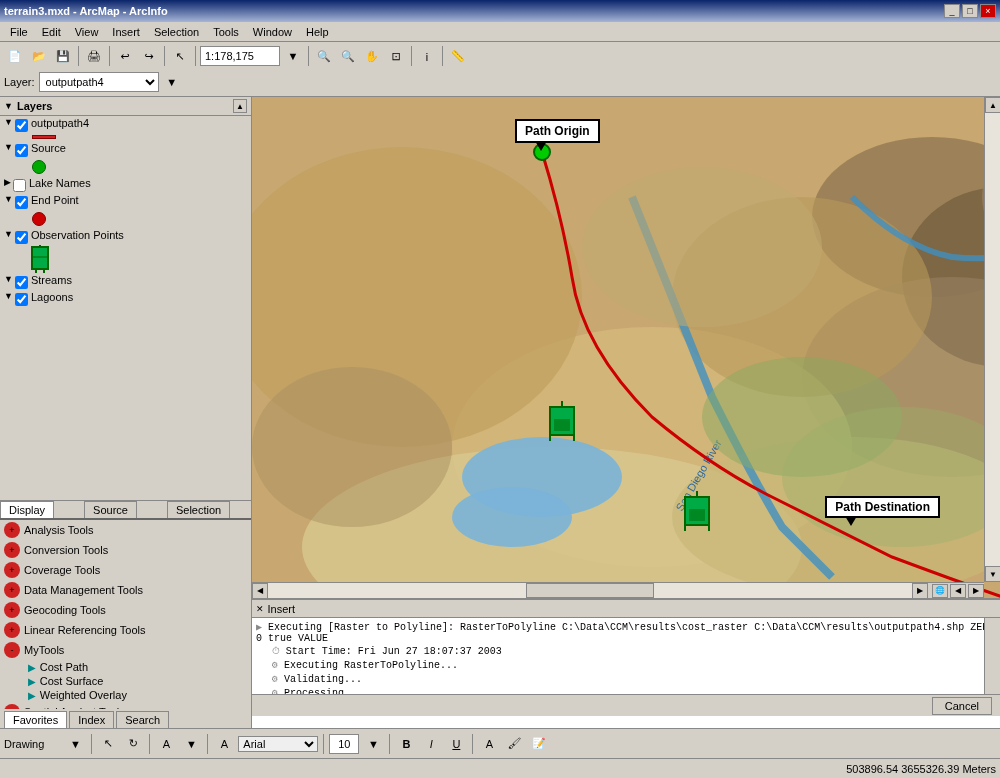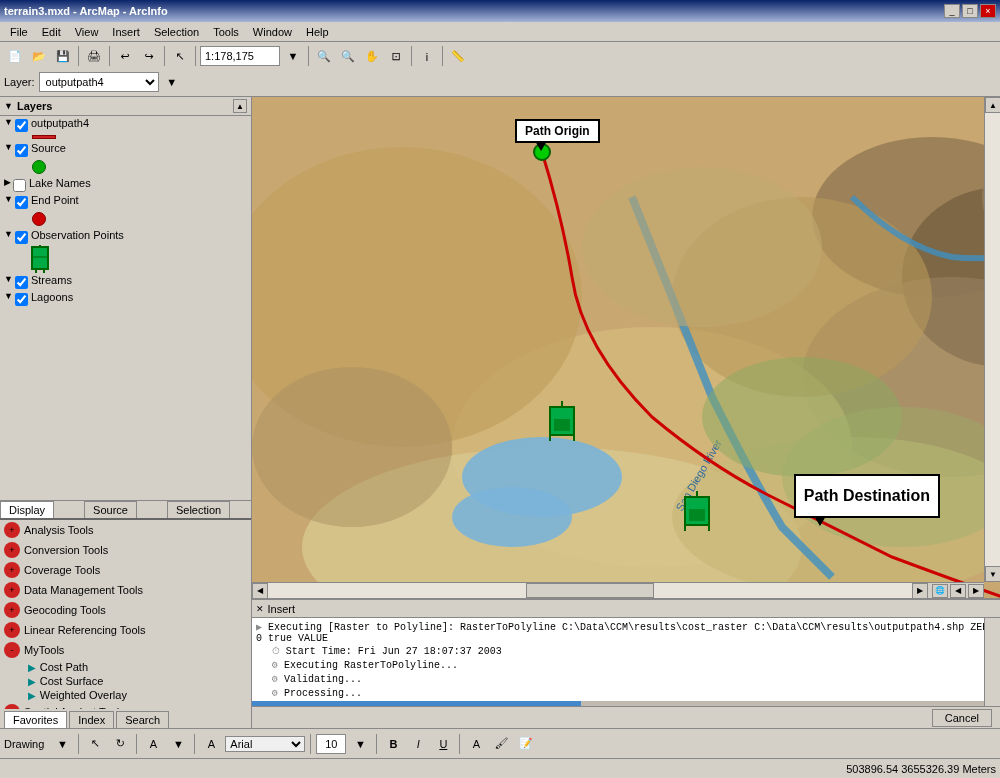--- a/index.html
+++ b/index.html
@@ -164,21 +164,21 @@
       overflow-y: auto;
       padding: 2px 4px;
       font-family: 'Courier New', monospace;
       font-size: 10px;
       background: white;
     }
     .console-line { padding: 1px 0; }
     .console-indent { padding-left: 16px; }
     .console-cancel-bar {
       position: absolute;
-      bottom: 0;
+      bottom: 12px;
       left: 0;
       right: 0;
       height: 22px;
       background: #d4d0c8;
       border-top: 1px solid #888;
       display: flex;
       align-items: center;
       justify-content: flex-end;
       padding-right: 8px;
     }
@@ -597,21 +597,21 @@
           <circle cx="290" cy="55" r="8" fill="#00cc00" stroke="#006600" stroke-width="2"></circle>
 
           <circle cx="870" cy="540" r="8" fill="#cc0000" stroke="#880000" stroke-width="2"></circle>
         </svg>
 
         <div style="position:absolute; top:22px; left:263px; background:white; border:2px solid black; padding:3px 8px; font-size:12px; font-weight:bold; white-space:nowrap; z-index:10;">
           <span>Path Origin</span>
           <div style="position:absolute;bottom:-10px;left:18px;border-left:6px solid transparent;border-right:6px solid transparent;border-top:10px solid black;"></div>
         </div>
 
-        <div style="position:absolute; bottom:80px; right:60px; background:white; border:2px solid black; padding:11px 8px; font-size:16px; font-weight:bold; white-space:nowrap; z-index:10;">
+        <div style="position:absolute; bottom:80px; right:60px; background:white; border:2px solid black; padding:2px 8px; font-size:12px; font-weight:bold; white-space:nowrap; z-index:10;">
           <span>Path Destination</span>
           <div style="position:absolute;bottom:-10px;left:18px;border-left:6px solid transparent;border-right:6px solid transparent;border-top:10px solid black;"></div>
         </div>
 
         <div style="position:absolute;right:0;top:0;width:16px;height:calc(100% - 16px);background:#d4d0c8;border-left:1px solid #888;display:flex;flex-direction:column;">
           <div style="width:16px;height:16px;background:#d4d0c8;border:1px solid #888;display:flex;align-items:center;justify-content:center;font-size:8px;cursor:pointer;">▲</div>
           <div style="flex:1;background:#e8e4dc;"></div>
           <div style="width:16px;height:16px;background:#d4d0c8;border:1px solid #888;display:flex;align-items:center;justify-content:center;font-size:8px;cursor:pointer;">▼</div>
         </div>
 
@@ -664,21 +664,21 @@
         <div style="position:absolute;right:0;top:18px;width:16px;bottom:22px;background:#d4d0c8;border-left:1px solid #888;"></div>
 
         <div class="console-cancel-bar">
           <button class="cancel-btn">Cancel</button>
         </div>
       </div>
     </div>
   </div>
 
   <div class="drawing-toolbar">
-    <span style="font-size:11px;margin-right:4px;">Drawing</span>
+    <span style="font-size:11px;margin-right:17px;">Drawing</span>
     <div class="tool-btn">▼</div>
     <div class="tool-separator"></div>
     <div class="tool-btn">↖</div>
     <div class="tool-btn">↻</div>
     <div class="tool-separator"></div>
     <div class="tool-btn">A</div>
     <div class="tool-btn">▼</div>
     <div class="tool-separator"></div>
 
     <div class="tool-btn">A</div>

